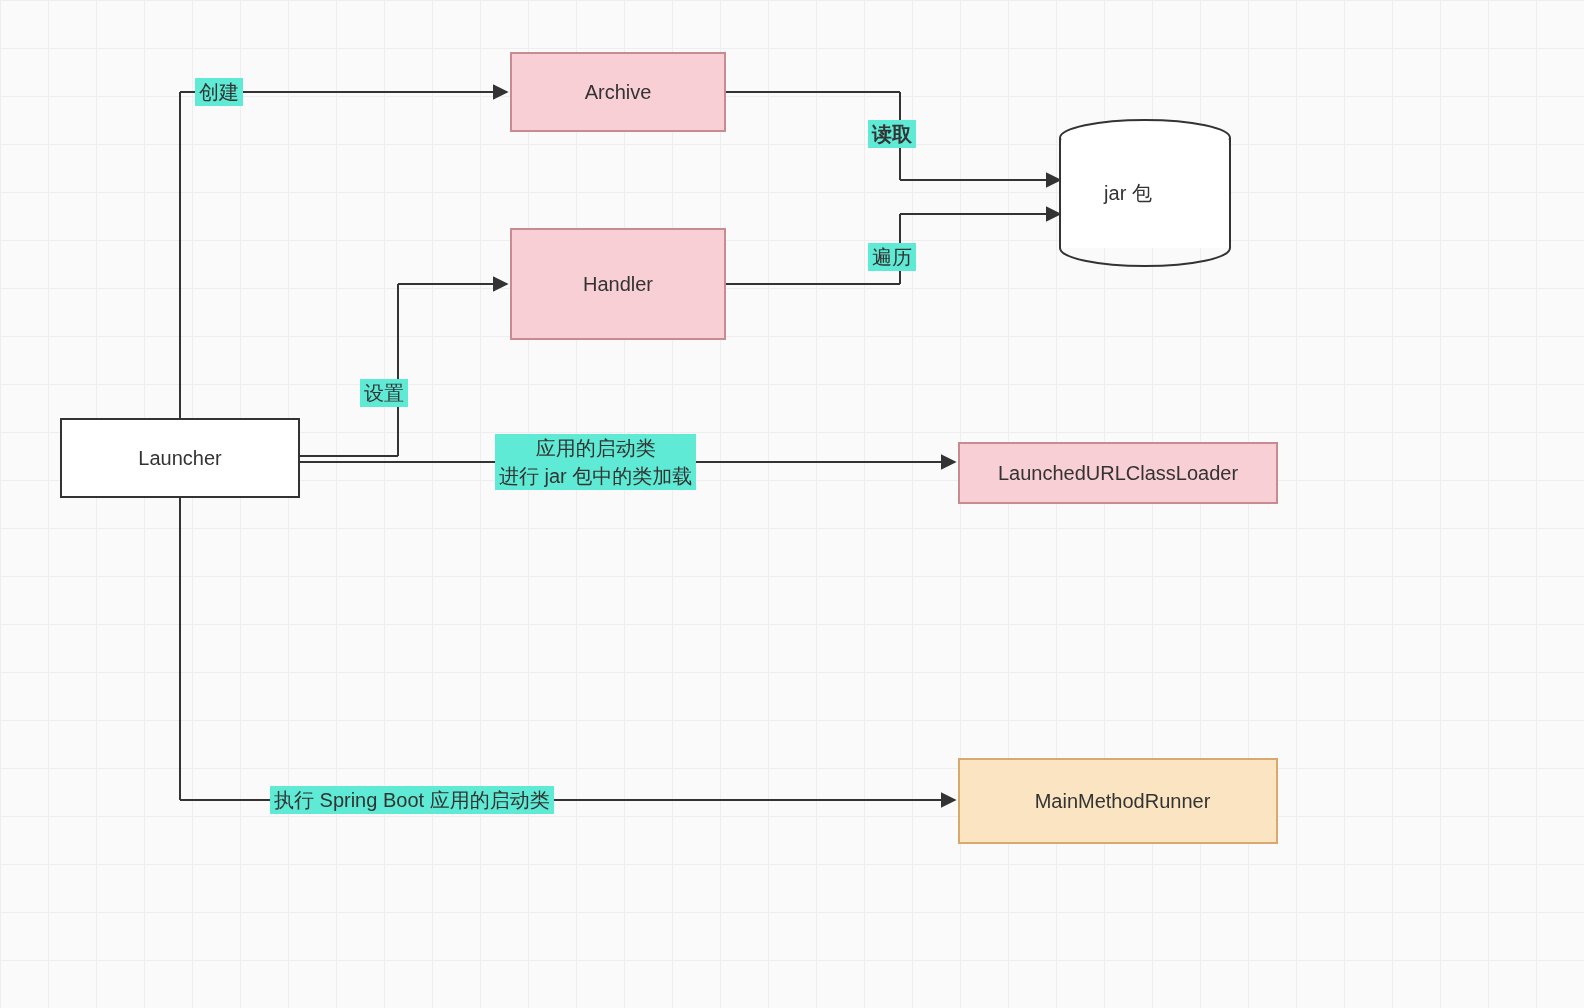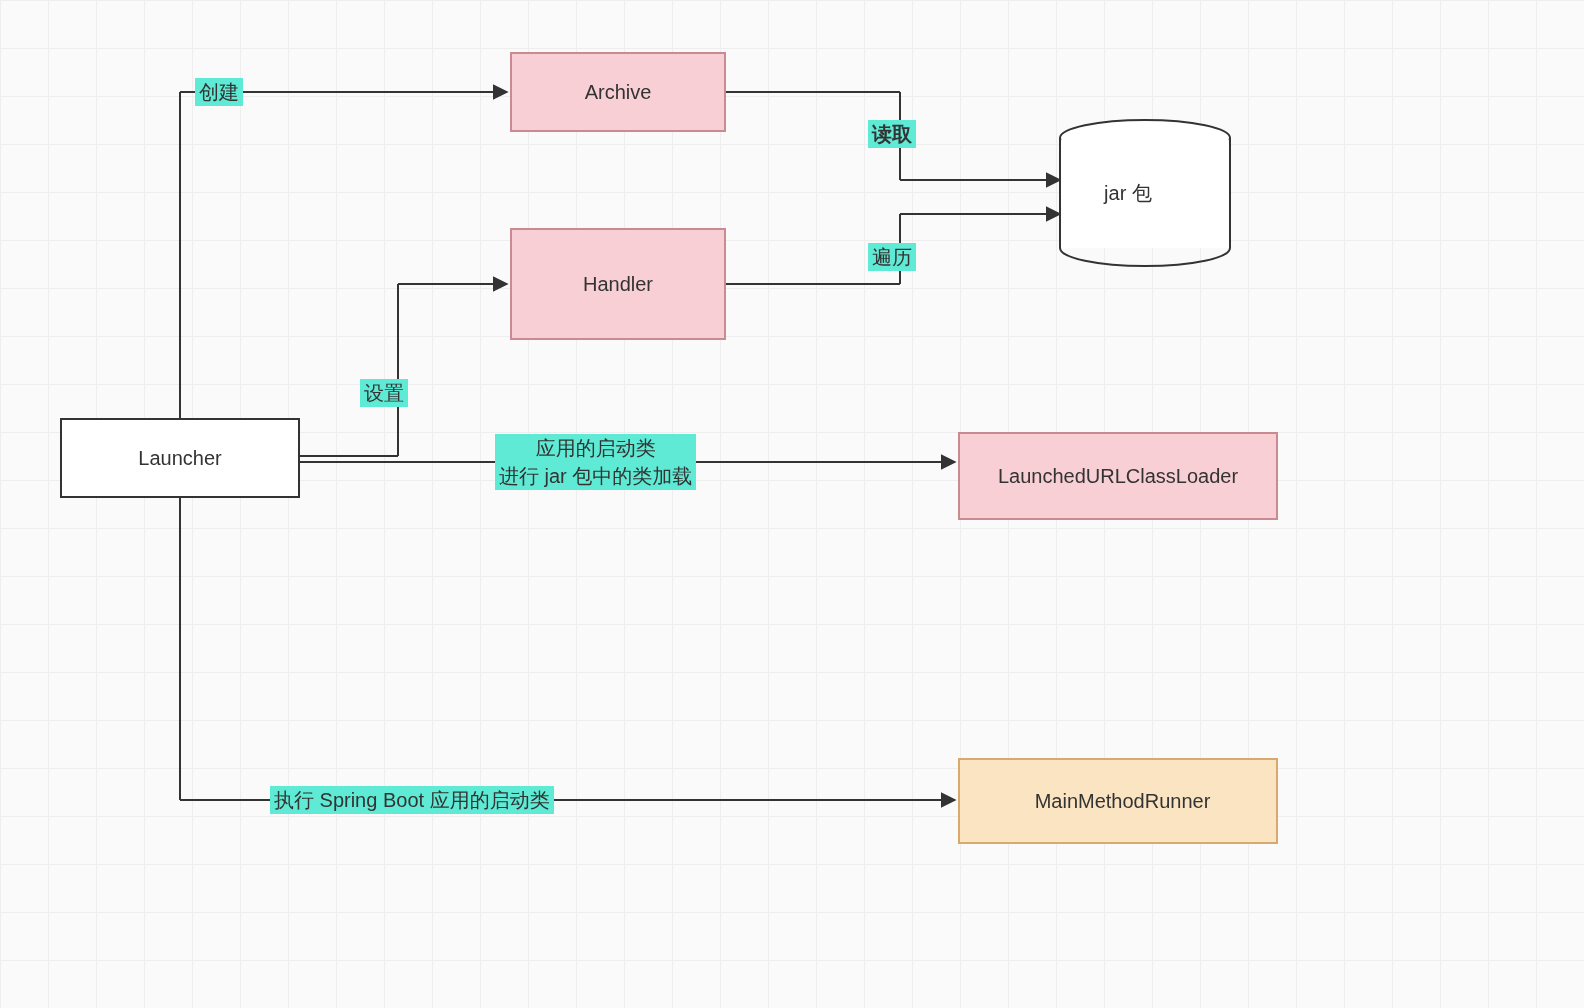--- a/index.html
+++ b/index.html
@@ -88,21 +88,21 @@
 </div>
 
 <div class="node box-pink" style="left:510px; top:52px; width:216px; height:80px;">
   <span>Archive</span>
 </div>
 
 <div class="node box-pink" style="left:510px; top:228px; width:216px; height:112px;">
   <span>Handler</span>
 </div>
 
-<div class="node box-pink" style="left:958px; top:432px; width:320px; height:88px;">
+<div class="node box-pink" style="left:958px; top:442px; width:320px; height:62px;">
   <span>LaunchedURLClassLoader</span>
 </div>
 
 <div class="node box-beige" style="left:958px; top:758px; width:320px; height:86px;padding-left:9px;">
   <span>MainMethodRunner</span>
 </div>
 
 <div class="node" style="left:1060px; top:138px; width:136px; height:110px;">
   <span>jar 包</span>
 </div>

